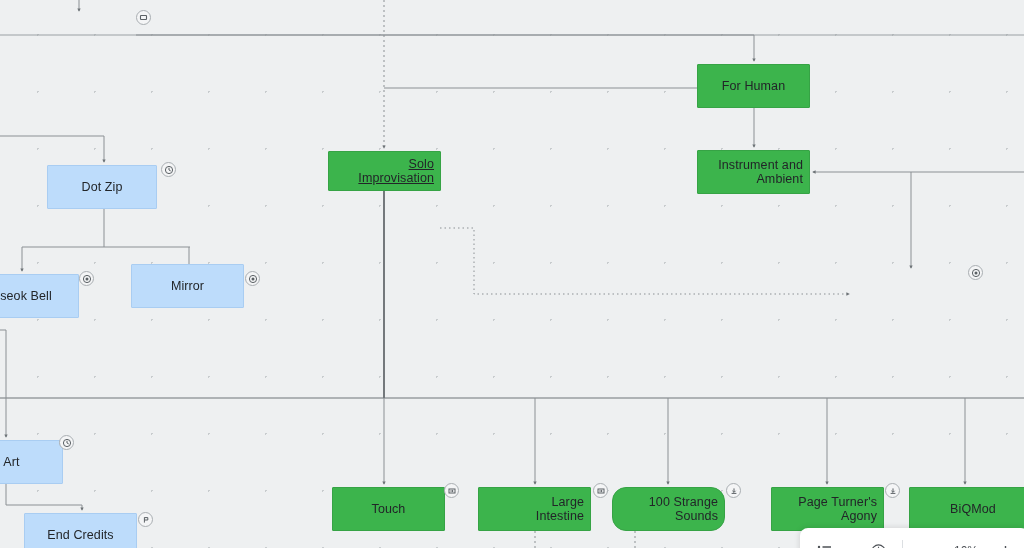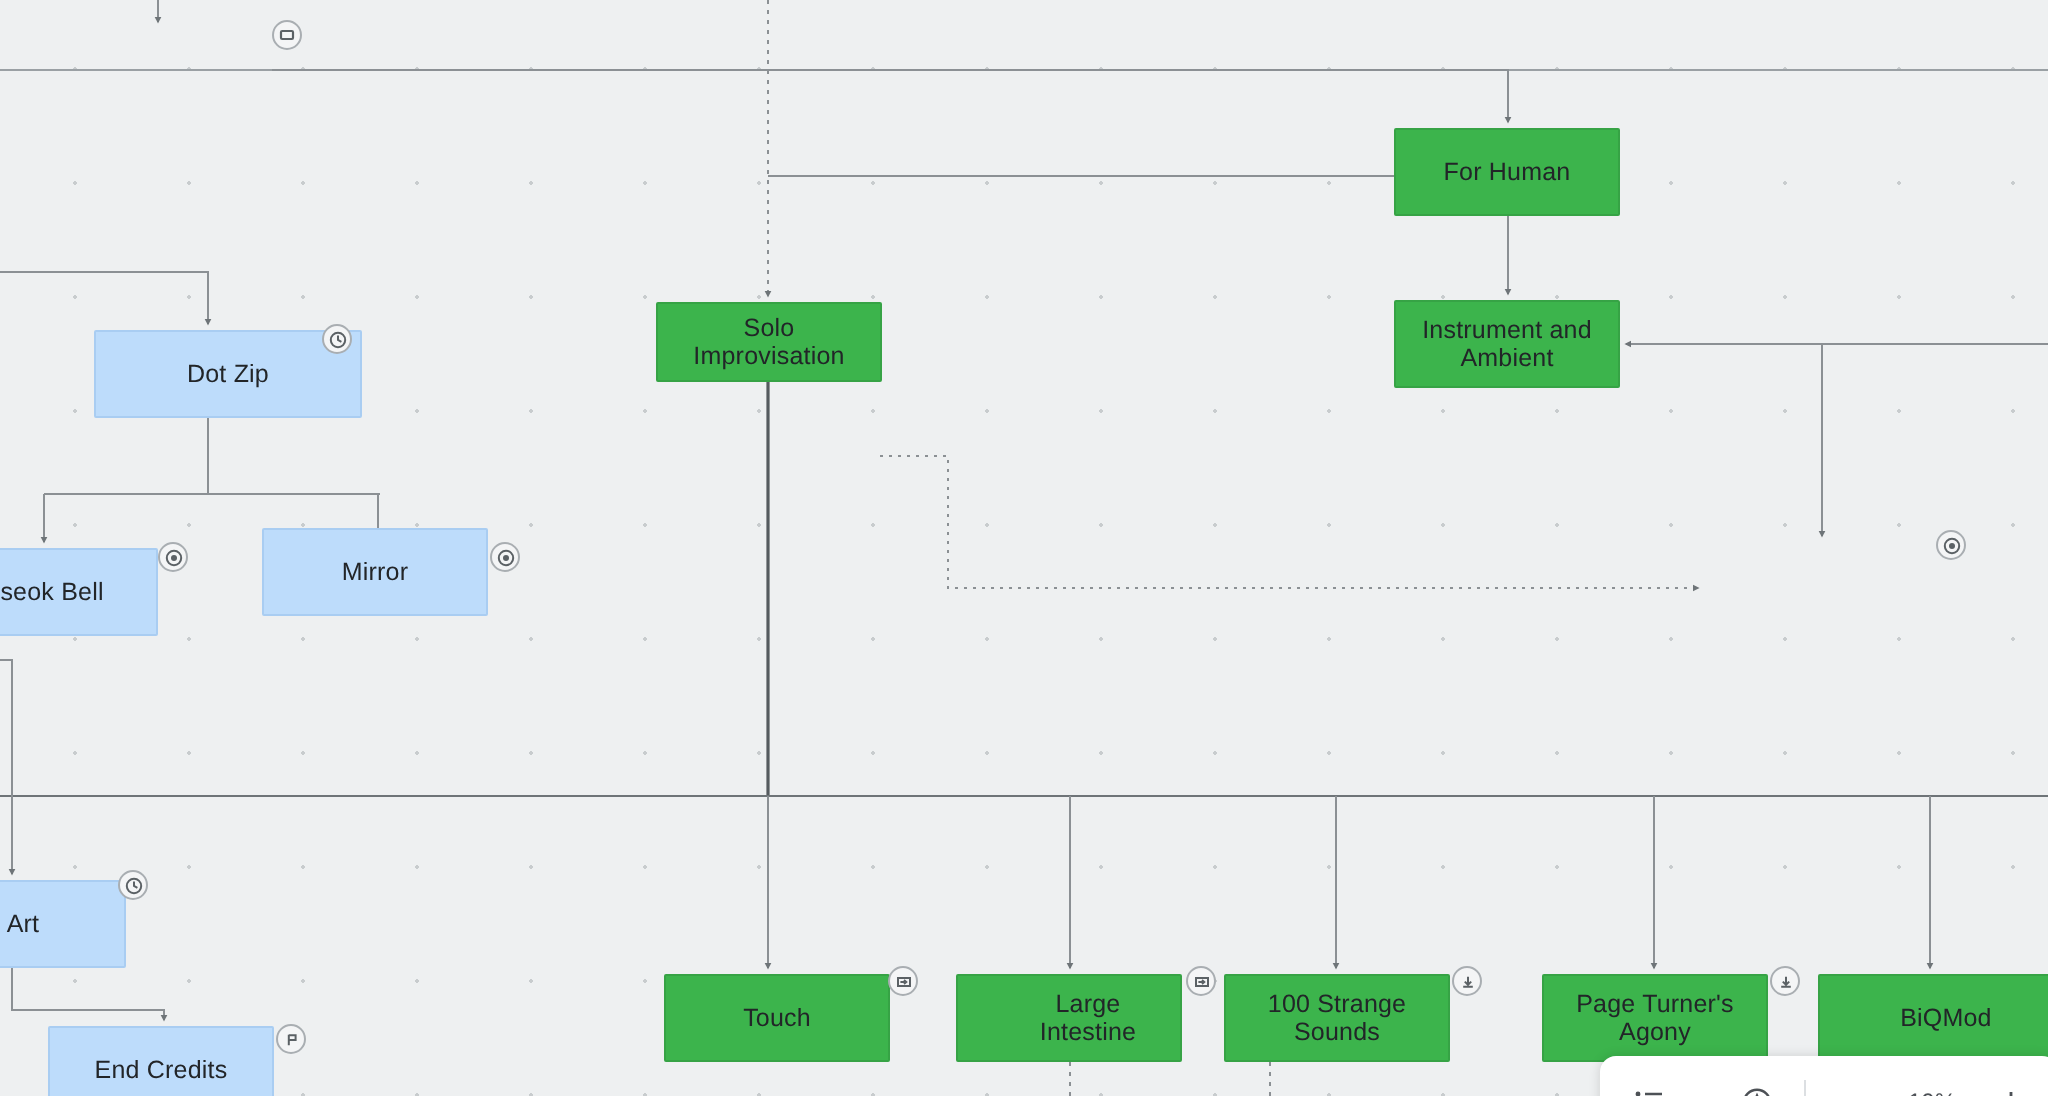--- a/index.html
+++ b/index.html
@@ -45,20 +45,21 @@
     background: #bddcfb;
     border: 1px solid #a9cdf2;
   }
   .node.blue-strong {
     background: #549cf2;
     border: 1px solid #4a91e6;
   }
   .node.green {
     background: #3cb44c;
     border: 1px solid #36a345;
+    text-align: right;
   }
   .badge {
     position: absolute;
     width: 15px; height: 15px;
     border-radius: 50%;
     background: #f4f5f6;
     border: 1px solid #a9aeb2;
     display: flex;
     align-items: center;
     justify-content: center;
@@ -154,21 +155,21 @@
       <path d="M635,531 L635,548" stroke-dasharray="2 3"></path>
     </g>
   </svg>
 
   <div class="badge" style="left:136px; top:10px;">
     <svg width="9" height="9" viewBox="0 0 9 9">
         <rect x="1.5" y="2.5" width="6" height="4" rx="0.6" fill="none" stroke="#5b6165" stroke-width="1.1"></rect>
       </svg>
   </div>
 
-  <div class="node blue" style="left:47px; top:165px; width:134px; height:44px;">
+  <div class="node blue" style="left:47px; top:165px; width:110px; height:44px;">
     <span>Dot Zip</span>
   </div>
   <div class="badge" style="left:161px; top:162px;">
     <svg width="10" height="10" viewBox="0 0 10 10">
         <circle cx="5" cy="5" r="3.6" fill="none" stroke="#5b6165" stroke-width="1"></circle>
         <path d="M5,2.8 L5,5 L6.7,5.9" fill="none" stroke="#5b6165" stroke-width="1"></path>
       </svg>
   </div>
 
   <div class="node blue" style="left:-34px; top:274px; width:113px; height:44px;">
@@ -203,21 +204,21 @@
 
   <div class="node blue" style="left:24px; top:513px; width:113px; height:44px;">
     <span>End Credits</span>
   </div>
   <div class="badge" style="left:138px; top:512px;">
     <svg width="10" height="10" viewBox="0 0 10 10">
         <path d="M3.4,2.4 L3.4,7.6 M3.4,2.6 L6.8,2.6 L6.8,5 L3.4,5" fill="none" stroke="#5b6165" stroke-width="1"></path>
       </svg>
   </div>
 
-  <div class="node green" style="left:328px; top:151px; width:113px; height:40px;">
+  <div class="node green" style="left:328px; top:151px; width:113px; height:40px;text-decoration:underline;">
     <span>Solo Improvisation</span>
   </div>
 
   <div class="node green" style="left:697px; top:64px; width:113px; height:44px;">
     <span>For Human</span>
   </div>
 
   <div class="node green" style="left:697px; top:150px; width:113px; height:44px;">
     <span>Instrument and Ambient</span>
   </div>
@@ -242,21 +243,21 @@
   <div class="node green" style="left:478px; top:487px; width:113px; height:44px;padding-left:25px;">
     <span>Large Intestine</span>
   </div>
   <div class="badge" style="left:593px; top:483px;">
     <svg width="10" height="10" viewBox="0 0 10 10">
         <rect x="2" y="3" width="6" height="4" fill="none" stroke="#5b6165" stroke-width="1"></rect>
         <path d="M3.2,5 L6,5 M5,4 L6.2,5 L5,6" fill="none" stroke="#5b6165" stroke-width="0.9"></path>
       </svg>
   </div>
 
-  <div class="node green" style="left:612px; top:487px; width:113px; height:44px;">
+  <div class="node green" style="left:612px; top:487px; width:113px; height:44px;border-radius:14px;">
     <span>100 Strange Sounds</span>
   </div>
   <div class="badge" style="left:726px; top:483px;">
     <svg width="10" height="10" viewBox="0 0 10 10">
         <path d="M5,2.4 L5,6.2 M3.4,4.8 L5,6.4 L6.6,4.8 M2.6,7.4 L7.4,7.4" fill="none" stroke="#5b6165" stroke-width="1"></path>
       </svg>
   </div>
 
   <div class="node green" style="left:771px; top:487px; width:113px; height:44px;">
     <span>Page Turner's Agony</span>

